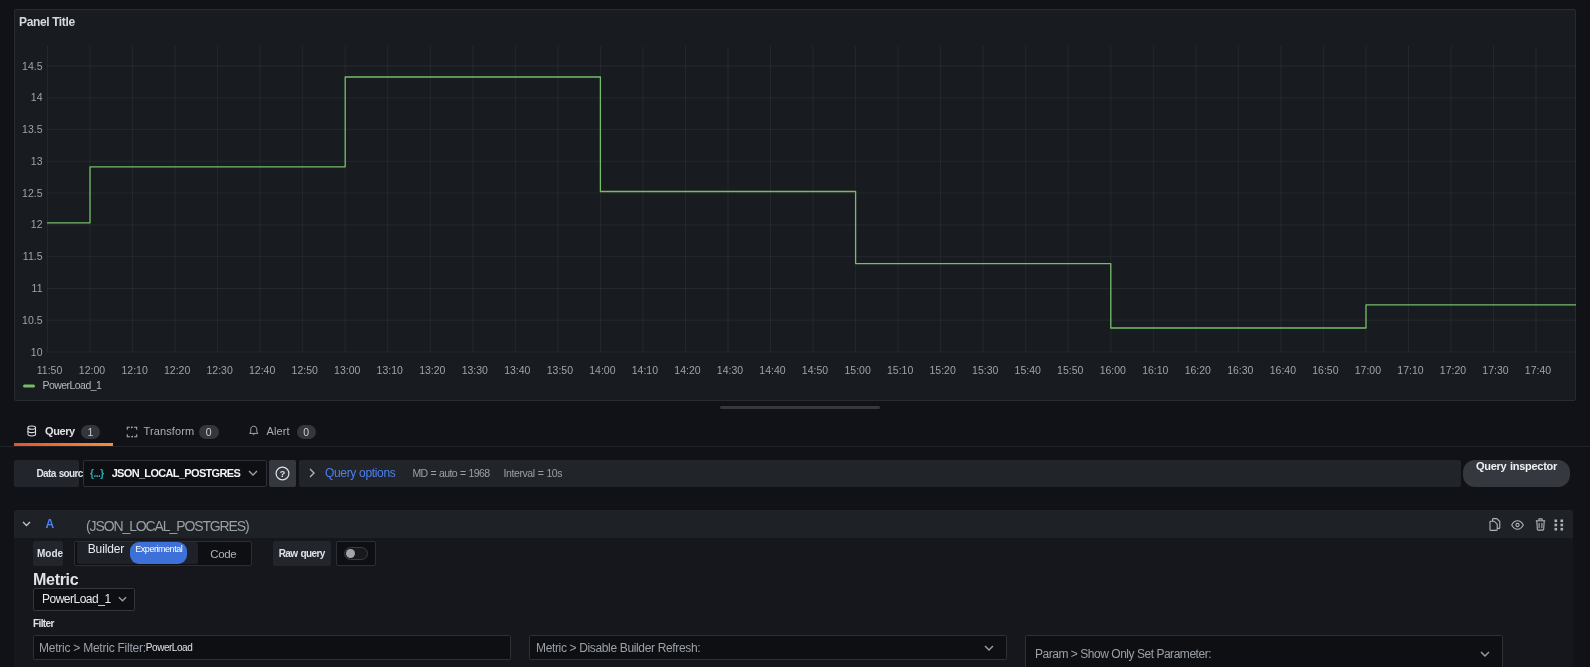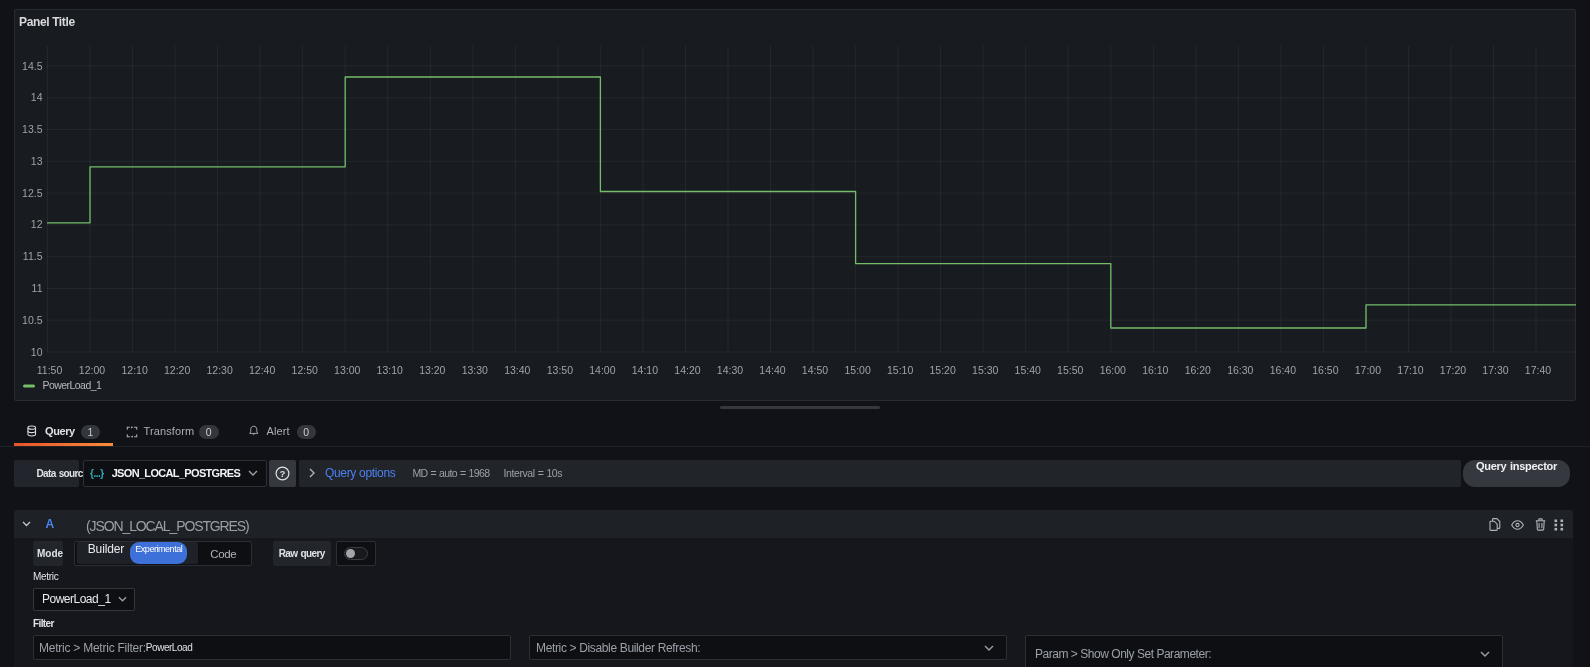--- a/index.html
+++ b/index.html
@@ -238,21 +238,21 @@
 </div>
 <div class="abs lbl" style="left:273px;top:540.5px;width:57.5px;height:25px;justify-content:center">
     <span id="t_raw" style=";letter-spacing:-0.62px">Raw query</span>
   </div>
 <div class="abs" style="left:336px;top:540.5px;width:39.5px;height:25px;background:#0e0f13;border:1px solid #2b2e34;border-radius:2px;display:flex;align-items:center;justify-content:center">
   <div style="width:24.5px;height:13px;border:1px solid #3a3d44;border-radius:7px;background:#17191d;position:relative">
     <div style="position:absolute;left:1.3px;top:1.1px;width:9.2px;height:9.2px;border-radius:50%;background:#a2a6ac"></div>
   </div>
 </div>
 
-<div class="abs" style="left:33px;top:571px;font-size:10px;font-weight:400;color:#dfe2e6"><span id="t_metric" style=";letter-spacing:-0.30px">Metric</span></div>
+<div class="abs" style="left:33px;top:571px;font-size:16px;font-weight:700;color:#dfe2e6"><span id="t_metric" style=";letter-spacing:-0.30px">Metric</span></div>
 <div class="abs inp" style="left:33px;top:588px;width:101.5px;height:22.5px;border-color:#33363c">
   <span id="t_pl1" style="color:#e8eaed;font-size:12px;margin-left:8px;letter-spacing:-0.50px">PowerLoad_1</span>
   <svg class="ic" width="9" height="6" viewBox="0 0 10 6" style="margin-left:7px">
       <path d="M1 1 L5 5 L9 1" fill="none" stroke="#9ba0a6" stroke-width="1.4"></path>
     </svg>
 </div>
 <div class="abs" style="left:33px;top:618px;font-size:10px;font-weight:700;color:#dfe2e6"><span id="t_payload" style=";letter-spacing:-0.63px">Filter</span></div>
 <div class="abs inp" style="left:33px;top:635px;width:477.5px;height:25px">
   <span id="t_mf" style="color:#9aa0a8;font-size:12px;margin-left:5px;letter-spacing:-0.24px">Metric &gt; Metric Filter:</span>
   <span id="t_pl" style="color:#dde0e4;font-size:10px;font-weight:500;letter-spacing:-0.46px">PowerLoad</span>

